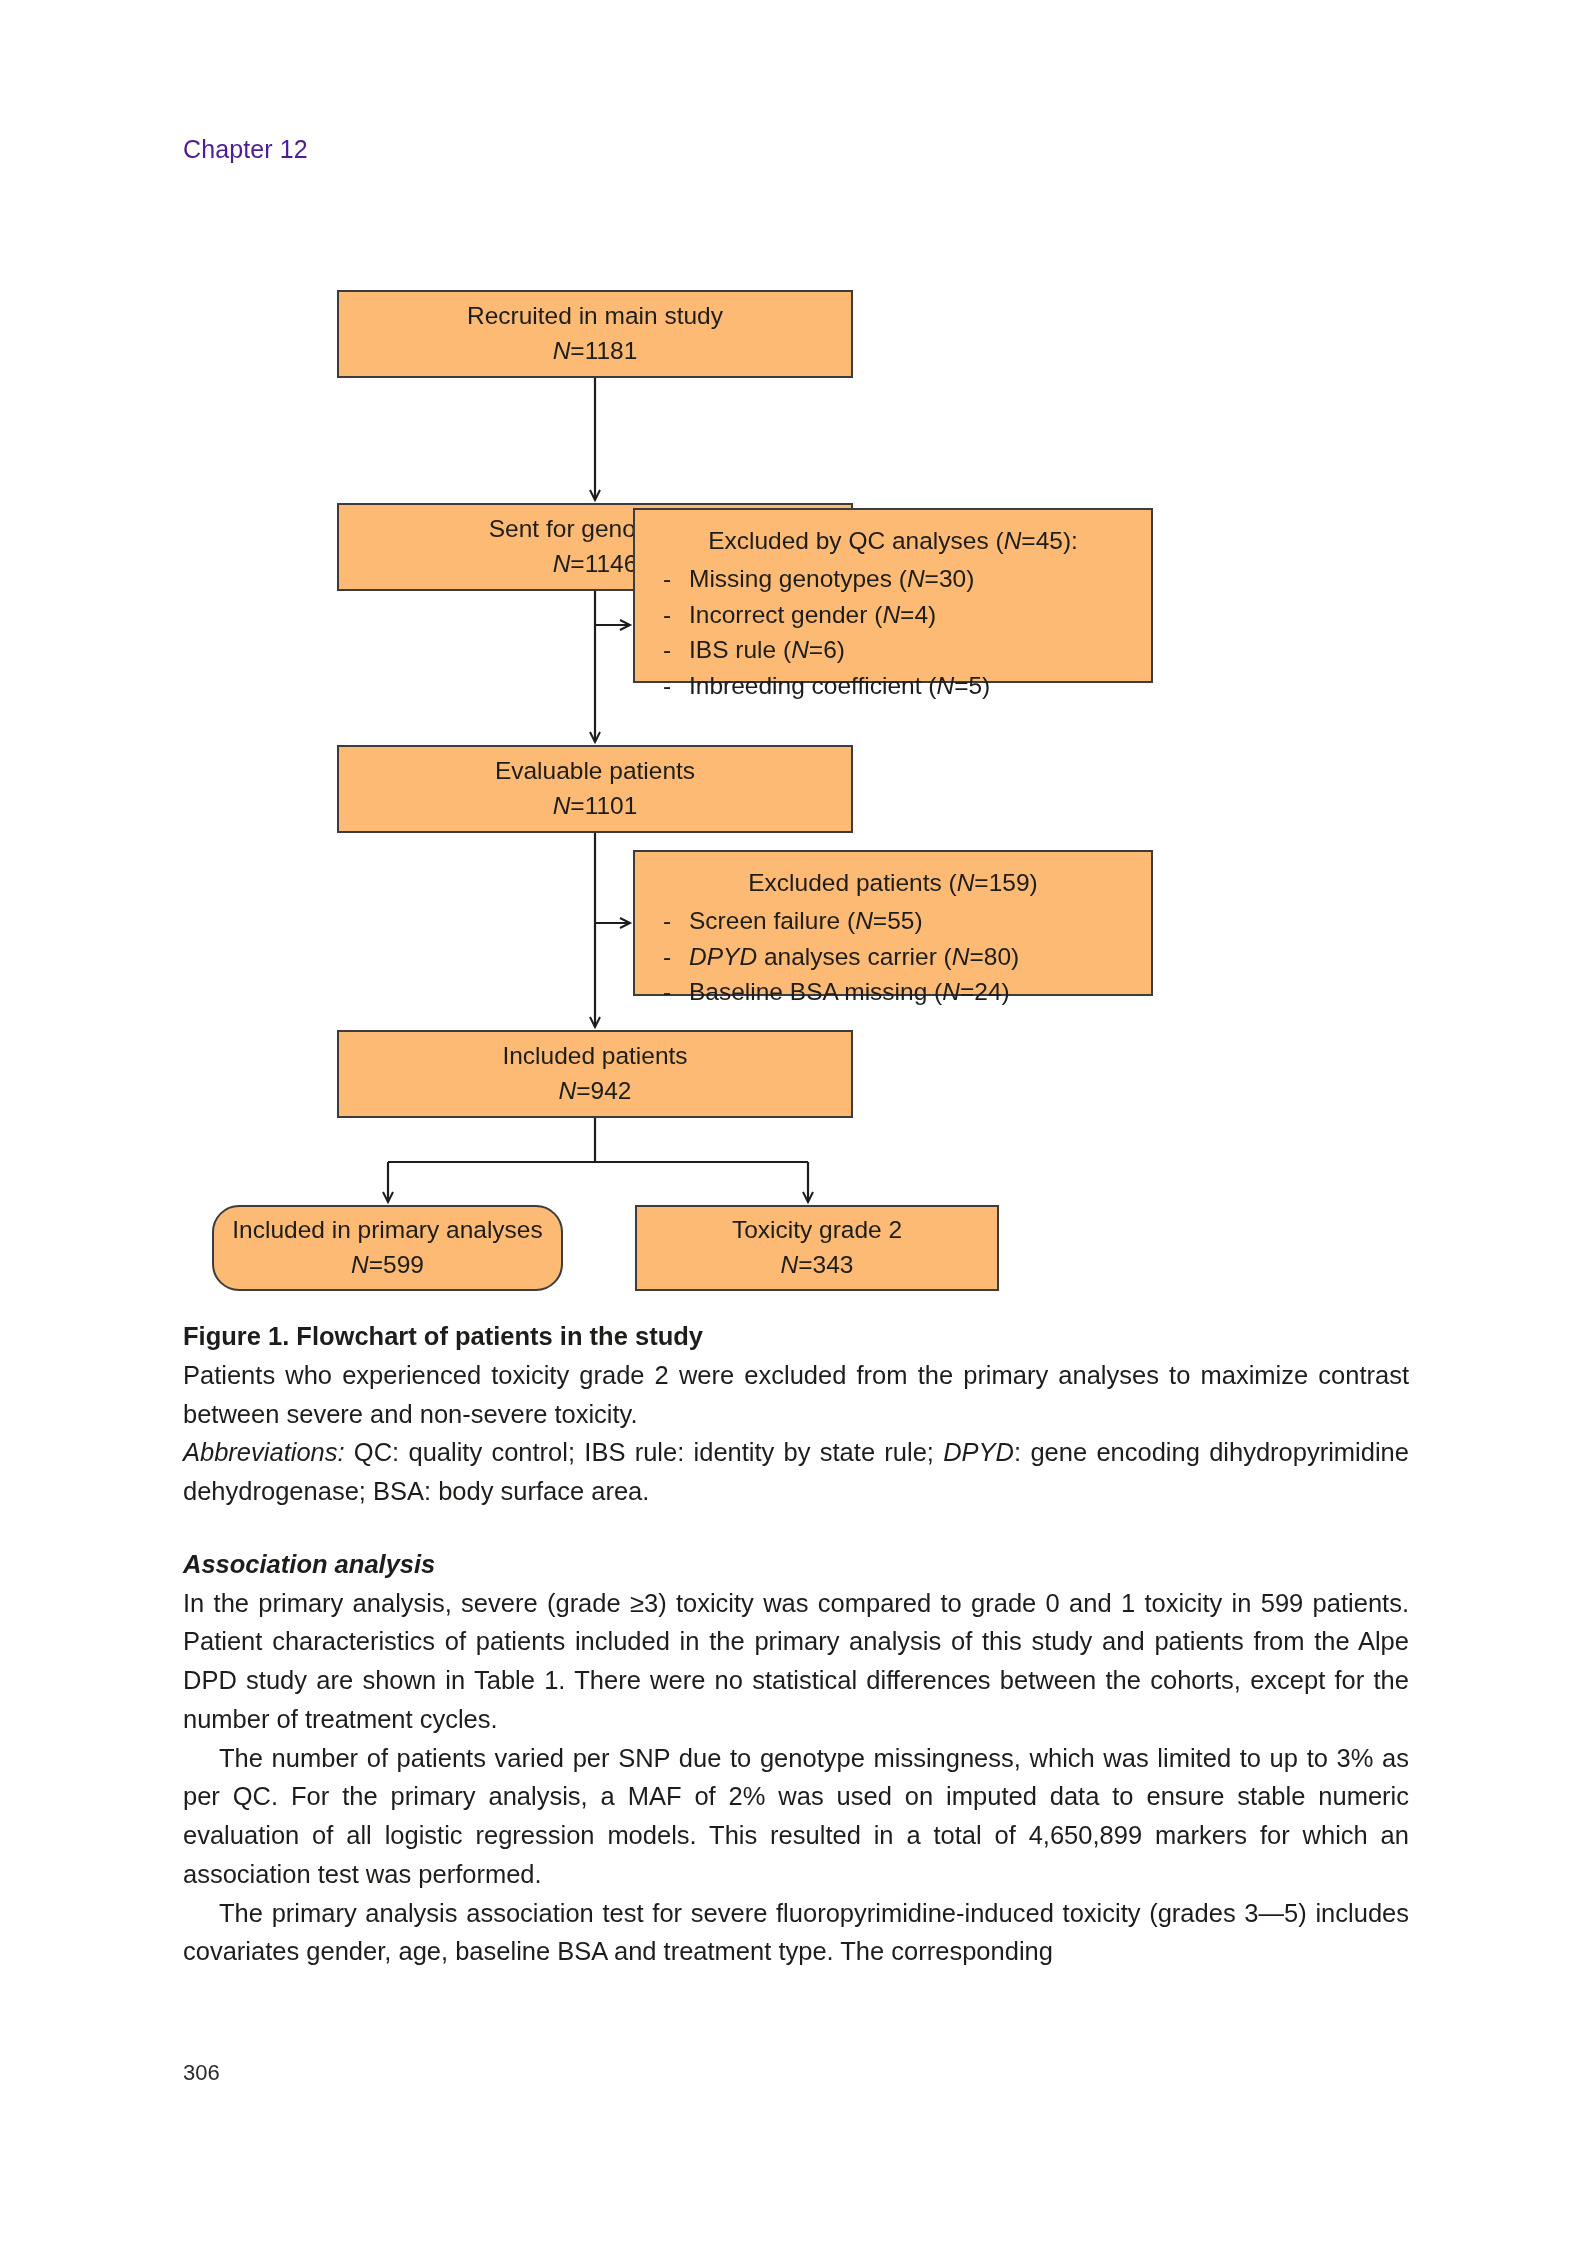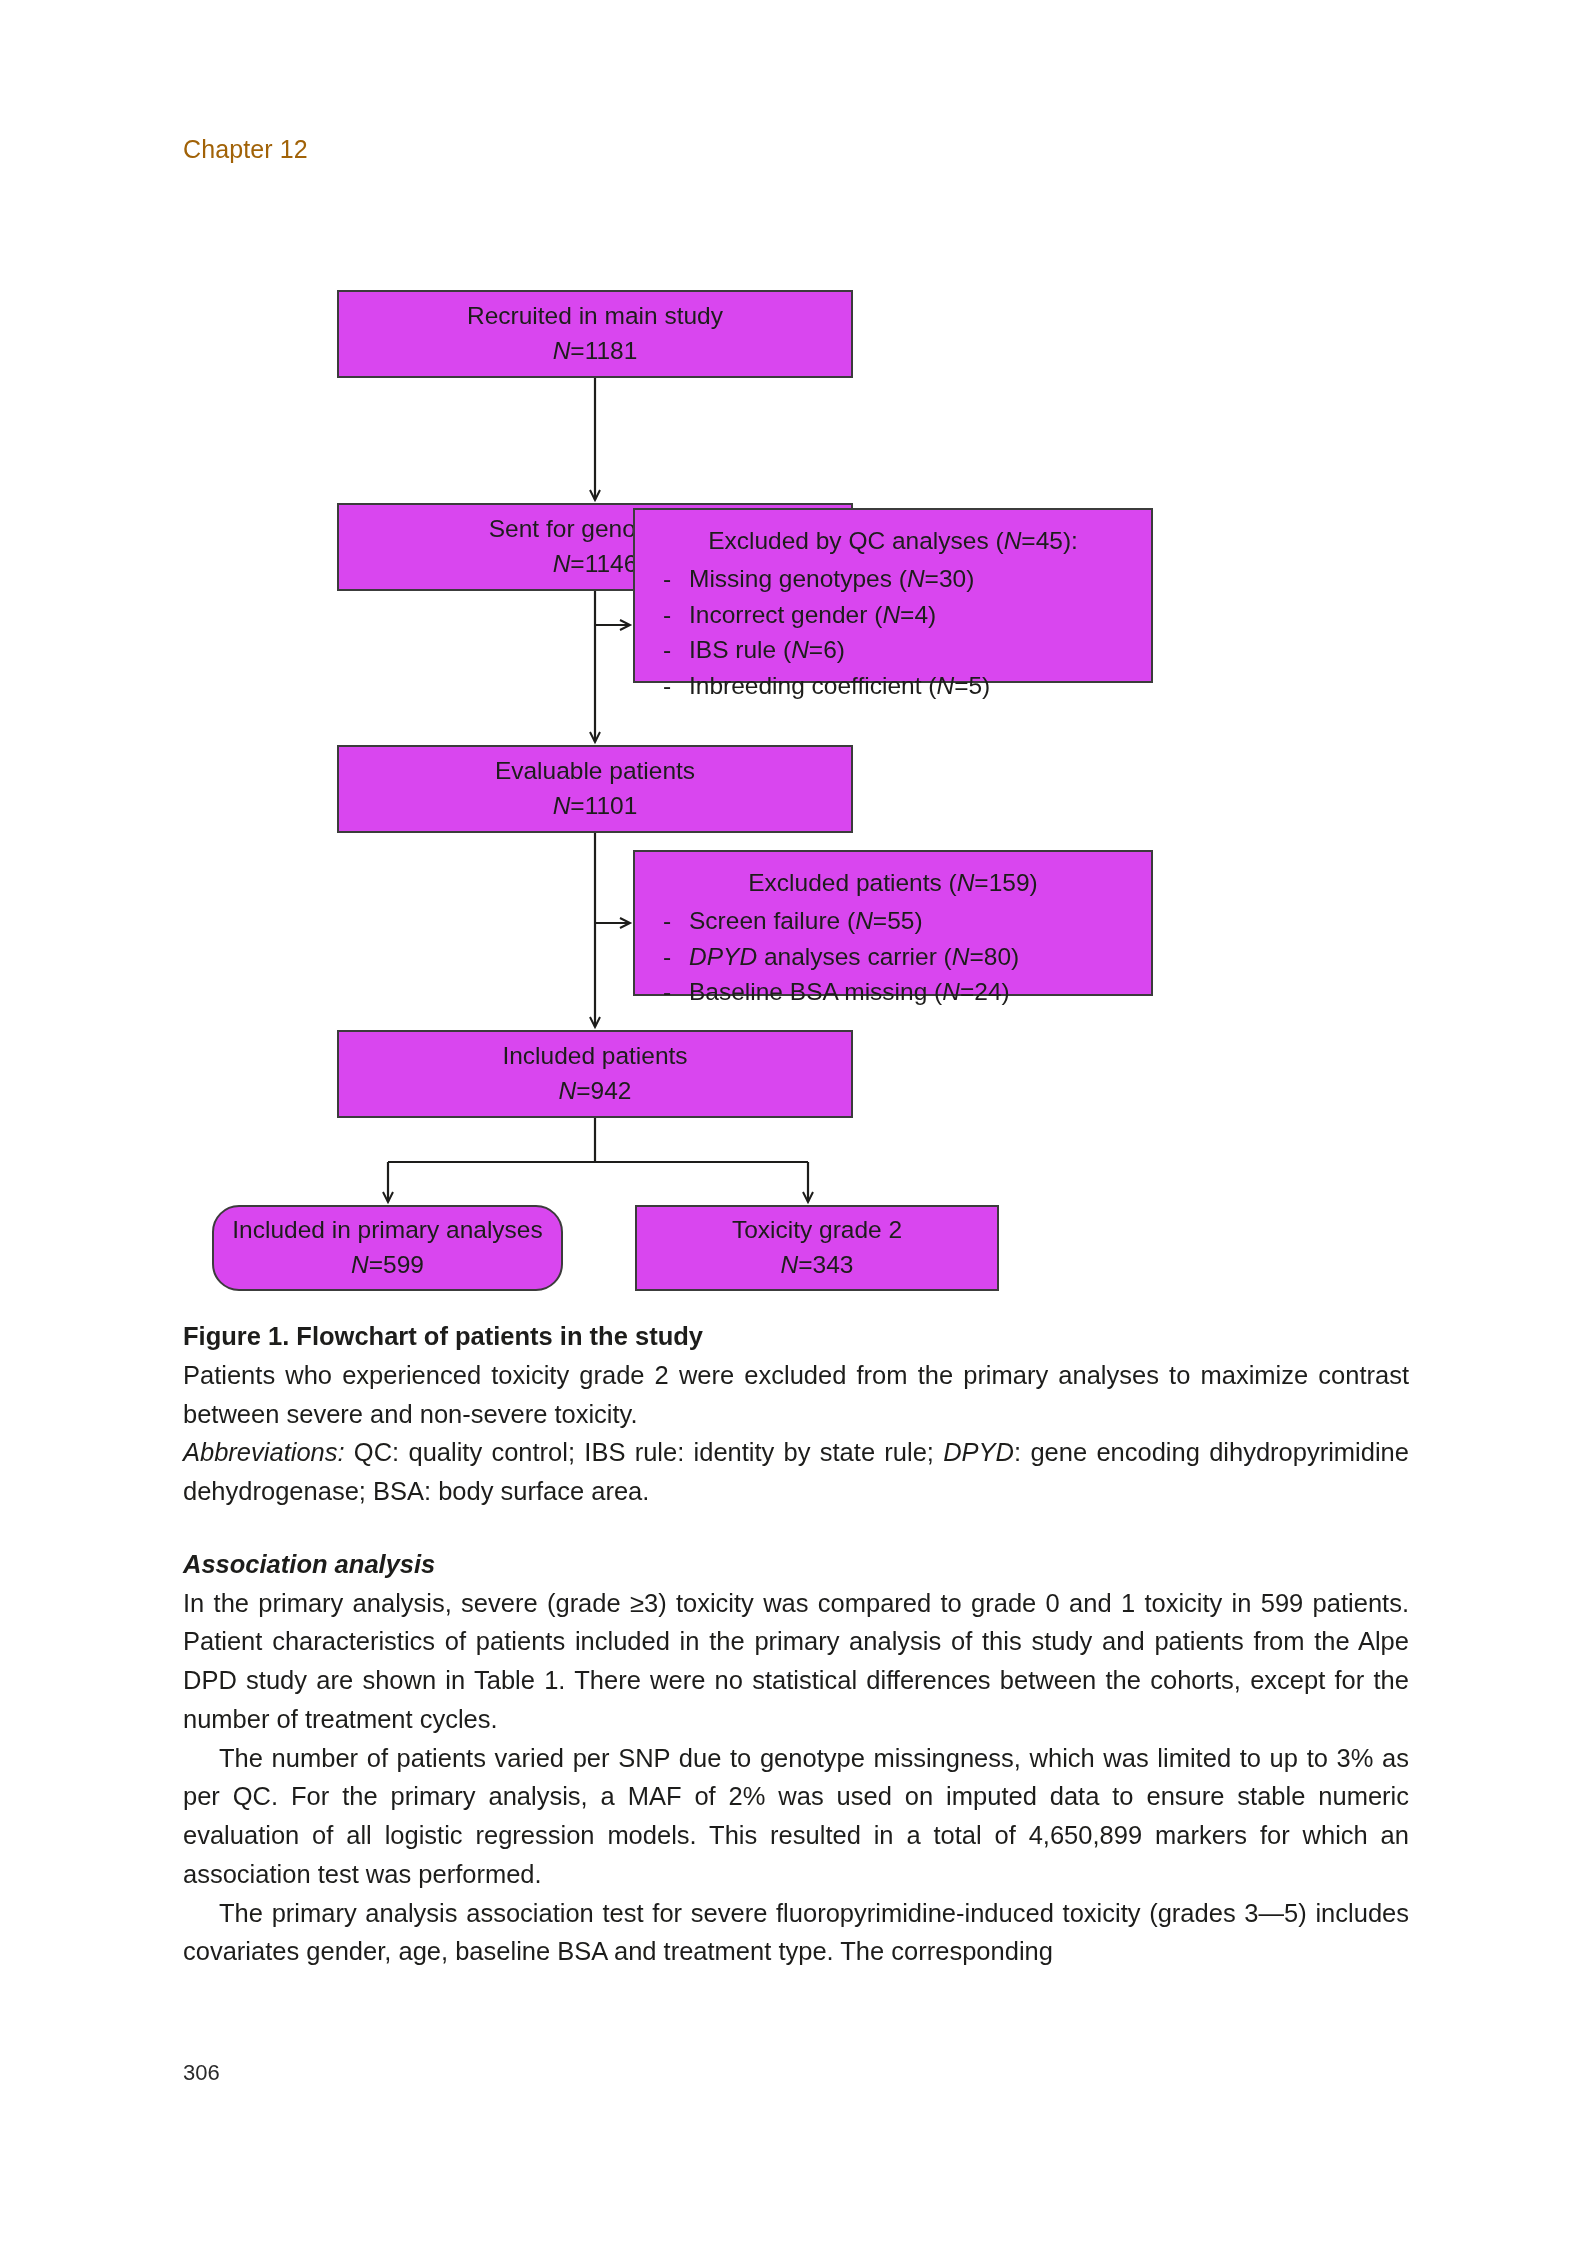--- a/index.html
+++ b/index.html
@@ -7,32 +7,32 @@
     width:1594px;height:2250px;position:relative;
     font-family:"Liberation Sans","DejaVu Sans",sans-serif;
     color:#231f20;
     -webkit-font-smoothing:antialiased;
   }
   .page{position:absolute;inset:0;}
 
   
   .chapter-head{
     position:absolute;left:183px;top:135px;
-    font-size:25px;letter-spacing:.1px;color:#a16207;
+    font-size:25px;letter-spacing:.1px;color:#4c1d95;
   }
   .folio{
     position:absolute;left:183px;top:2060px;
     font-size:22px;color:#2b2b2b;
   }
 
   
   .flow{position:absolute;left:0;top:0;width:1594px;height:1320px;}
   .node{
     position:absolute;box-sizing:border-box;
-    border:2px solid #3c3c3c;background:#d946ef;
+    border:2px solid #3c3c3c;background:#fdba74;
     display:flex;flex-direction:column;
     align-items:center;justify-content:center;
     font-size:24.5px;line-height:1.42;color:#1d1d1b;
     text-align:center;
   }
   .node .ln{display:block;white-space:nowrap;}
   .node i{font-style:italic;}
 
   
   #n-recruited{left:337px;top:290px;width:516px;height:88px;}

